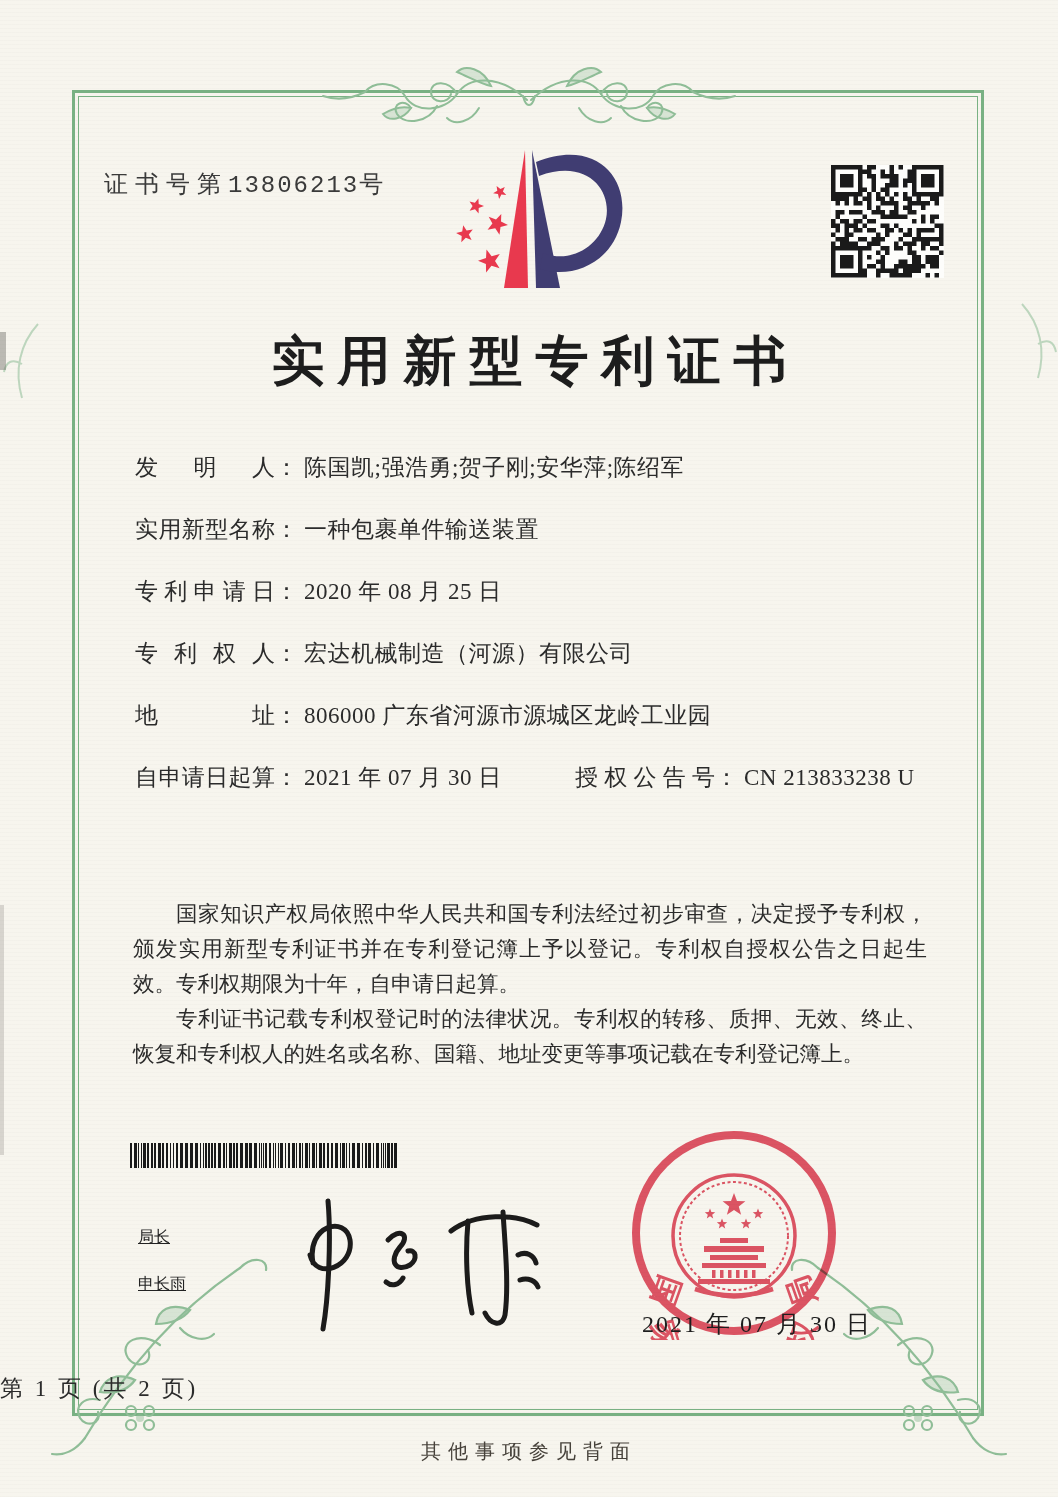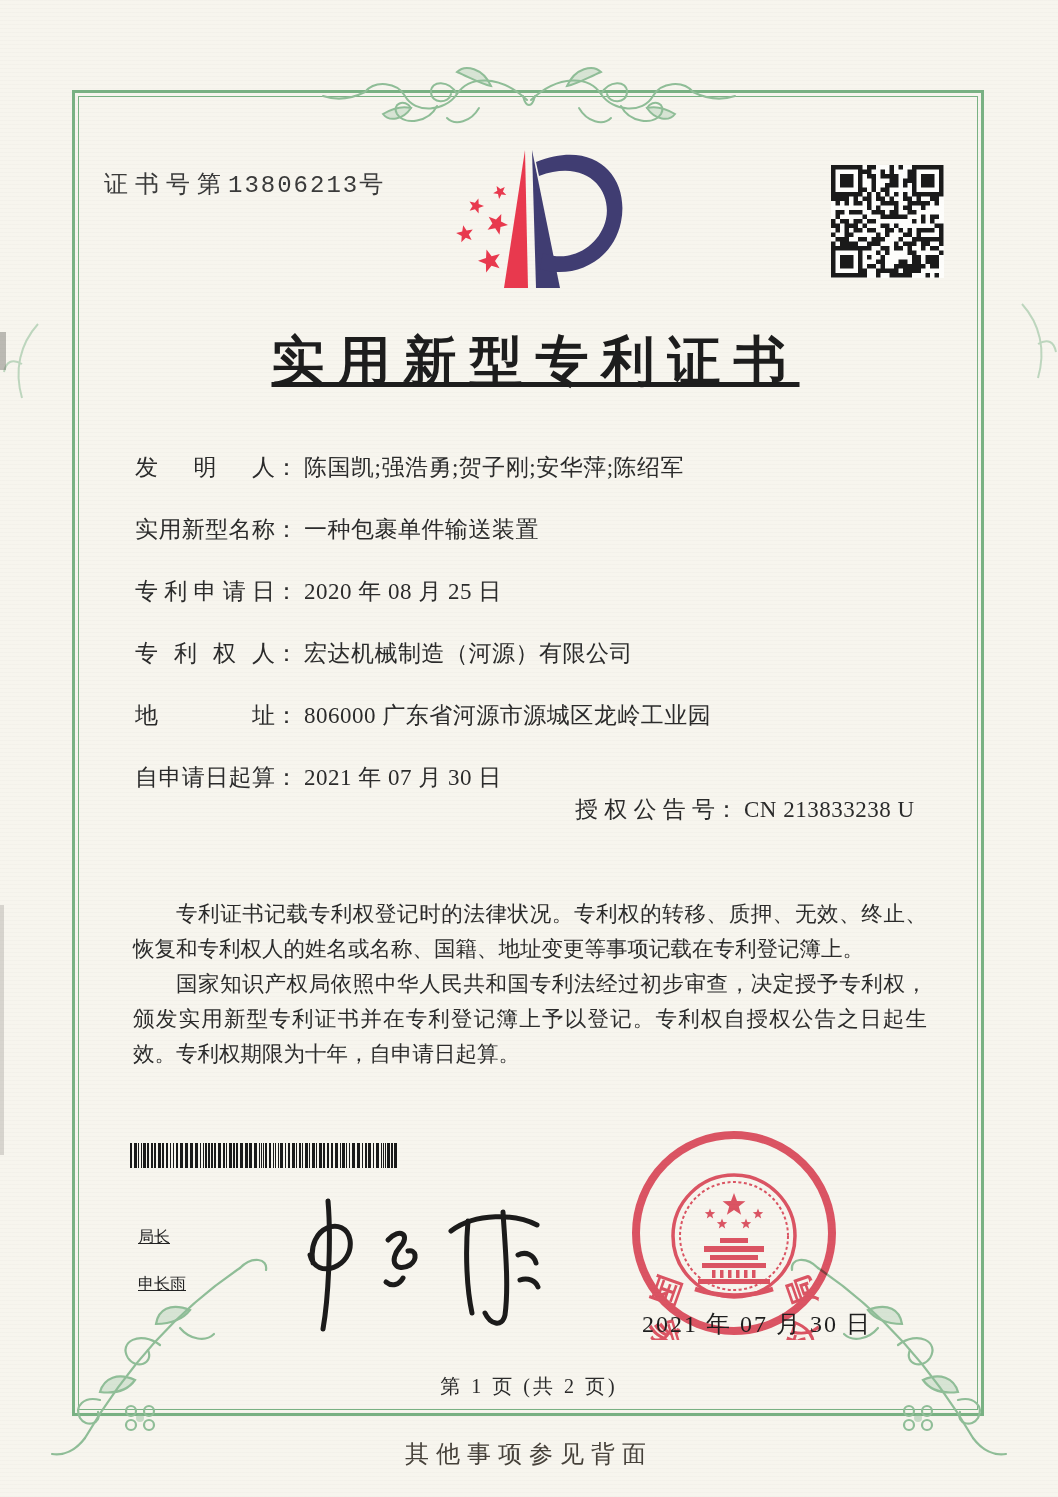--- a/index.html
+++ b/index.html
@@ -24,45 +24,45 @@
   .frame-outer{position:absolute;left:72px;top:90px;width:912px;height:1326px;
     border:3.5px solid var(--frame-green);}
   .frame-inner{position:absolute;inset:3px;border:1.5px solid var(--frame-green);}
   
   .cert-no{position:absolute;left:104px;top:168px;font-size:24px;color:#3a3a3a;}
   .cert-no .cjk{letter-spacing:7px;}
   .cert-no .digits{letter-spacing:2px;font-family:Liberation Mono, monospace;}
   .logo{position:absolute;left:424px;top:136px;}
   .qr{position:absolute;left:831px;top:165px;}
   .doc-title{position:absolute;left:0;top:326px;width:1058px;text-align:center;
-    font-size:53px;font-weight:700;letter-spacing:13px;text-indent:13px;color:#1d1d1d;text-decoration:underline;}
+    font-size:53px;font-weight:700;letter-spacing:13px;text-indent:13px;color:#1d1d1d;}
   
   .fields{position:absolute;left:135px;top:452px;width:800px;font-size:23px;}
   .frow{height:62px;white-space:nowrap;}
   .flabel{display:inline-block;width:140px;text-align:justify;text-align-last:justify;
     vertical-align:top;}
   .fcolon{display:inline-block;margin-right:6px;}
   .fvalue{letter-spacing:0.5px;}
-  .grant-pair2{position:absolute;left:440px;display:inline-block;margin-top:32px;}
+  .grant-pair2{position:absolute;left:440px;display:inline-block;}
   
   .legal{position:absolute;left:133px;top:897px;width:794px;font-size:21.5px;
     line-height:35px;text-align:justify;}
   .legal p{text-indent:2em;margin:0;}
   
   .barcode{position:absolute;left:130px;top:1143px;}
   .officer{position:absolute;left:138px;top:1213px;font-size:16px;line-height:47px;
     color:#222;text-decoration:underline;}
   .signature{position:absolute;left:268px;top:1185px;mix-blend-mode:multiply;}
   .seal{position:absolute;left:627px;top:1126px;mix-blend-mode:multiply;opacity:.93;}
   .seal-date{position:absolute;left:642px;top:1308px;font-size:24px;letter-spacing:2px;
     color:#1e1e1e;z-index:5;}
-  .page-num{position:absolute;left:0;top:1373px;width:1058px;text-align:center;
-    font-size:20px;letter-spacing:3px;}
+  .page-num{position:absolute;left:0;top:1373px;width:1058px;
+    font-size:23px;letter-spacing:3px;}
   .back-note{position:absolute;left:0;top:1438px;width:1058px;text-align:center;
-    font-size:24px;letter-spacing:7px;color:#46413a;}
+    font-size:20px;letter-spacing:7px;color:#46413a;}
   
   .orn{position:absolute;pointer-events:none;}
   .orn-top{left:319px;top:56px;}
   .orn-bl{left:40px;top:1250px;}
   .orn-br{left:788px;top:1250px;}
   .sprig-l{left:0px;top:318px;opacity:.55;}
   .sprig-r{left:1018px;top:298px;opacity:.55;}
   .artifact1{position:absolute;left:0;top:332px;width:6px;height:38px;background:#70706b;opacity:.45;}
   .artifact2{position:absolute;left:0;top:905px;width:4px;height:250px;background:#9a9891;opacity:.35;}
 </style>
@@ -168,22 +168,22 @@
       <span>
         <span class="flabel">自申请日起算</span><span class="fcolon">：</span><span class="fvalue">2021 年 07 月 30 日</span>
       </span>
       <span class="grant-pair2">
         <span class="flabel">授权公告号</span><span class="fcolon">：</span><span class="fvalue">CN 213833238 U</span>
       </span>
     </div>
   </div>
 
   <div class="legal">
+    <p>国家知识产权局依照中华人民共和国专利法经过初步审查，决定授予专利权，颁发实用新型专利证书并在专利登记簿上予以登记。专利权自授权公告之日起生效。专利权期限为十年，自申请日起算。</p>
     <p>专利证书记载专利权登记时的法律状况。专利权的转移、质押、无效、终止、恢复和专利权人的姓名或名称、国籍、地址变更等事项记载在专利登记簿上。</p>
-    <p>国家知识产权局依照中华人民共和国专利法经过初步审查，决定授予专利权，颁发实用新型专利证书并在专利登记簿上予以登记。专利权自授权公告之日起生效。专利权期限为十年，自申请日起算。</p>
   </div>
 
   <svg class="barcode" width="272" height="25" viewBox="0 0 272 25">
     <g id="barcode-bars" fill="#1a1a1a">
         <rect x="0" y="0" width="2" height="25"></rect>
         <rect x="4" y="0" width="3" height="25"></rect>
         <rect x="8" y="0" width="1" height="25"></rect>
         <rect x="11" y="0" width="1" height="25"></rect>
         <rect x="13" y="0" width="3" height="25"></rect>
         <rect x="17" y="0" width="2" height="25"></rect>

